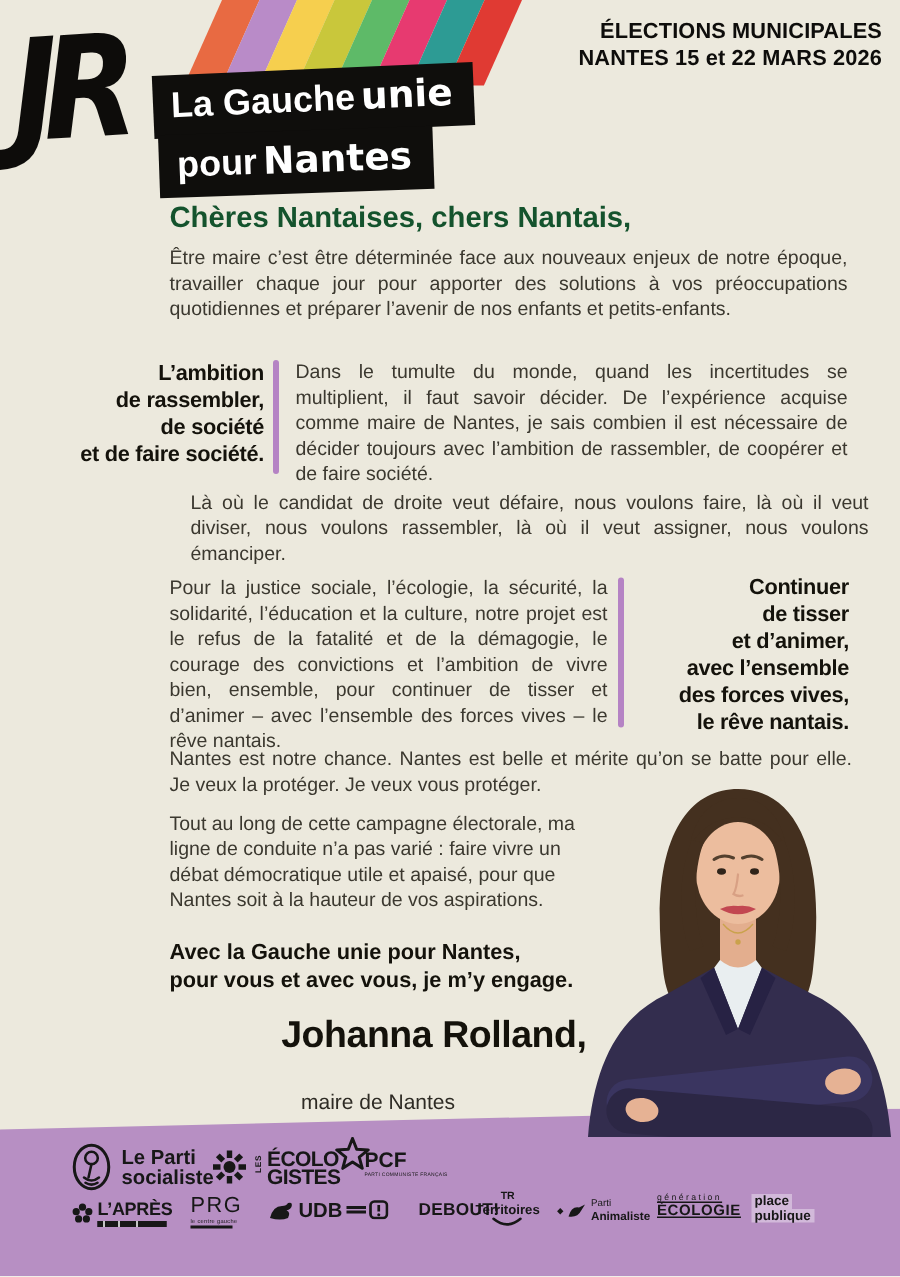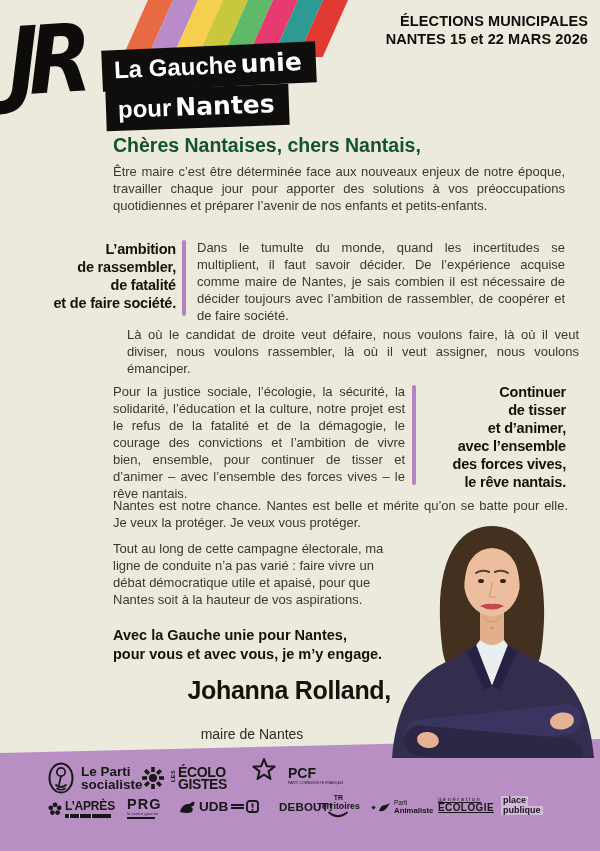--- a/index.html
+++ b/index.html
@@ -57,29 +57,29 @@
   
   .band{position:absolute; left:0; top:739px; width:600px; height:112px; background:#b78fc3;
     clip-path:polygon(0 14px,100% 0,100% 112px,0 112px); z-index:5; color:#171717;}
   .logo{position:absolute; display:flex; align-items:center; gap:5px; color:#171717;}
   .logo .stack{display:flex; flex-direction:column;}
   .ps{left:46px; top:22px;}
   .ps .t{font-size:13.5px; line-height:13.5px; font-weight:bold;}
   .eco{left:140px; top:26px; gap:2px;}
   .eco .les{font-size:5.5px; font-weight:bold; transform:rotate(-90deg) translateY(1px); width:8px; letter-spacing:.5px;}
   .eco .t{font-size:14px; line-height:12.5px; font-weight:bold; letter-spacing:-.4px;}
-  .pcf{left:251px; top:16px; gap:16px;}
+  .pcf{left:222px; top:16px; gap:0;}
   .pcf .t{font-size:14px; font-weight:bold; margin-left:-6px; margin-top:10px;}
   .pcf .sub{font-size:3.3px; letter-spacing:.2px; margin-left:-6px; white-space:nowrap;}
   .apres{left:48px; top:60px; gap:3px;}
   .apres .t{font-size:12px; font-weight:bold; letter-spacing:-.2px;}
   .tagbar{width:46px; height:4px; background:#171717; margin-top:1px;
     background-image:linear-gradient(90deg,#171717 0 4px,rgba(255,255,255,.75) 4px 5px,#171717 5px 14px,rgba(255,255,255,.75) 14px 15px,#171717 15px 26px,rgba(255,255,255,.75) 26px 27px,#171717 27px);}
   .prg{left:127px; top:57px;}
-  .prg .t{font-size:14.5px; font-weight:bold; letter-spacing:1px;}
+  .prg .t{font-size:14.5px; font-weight:normal; letter-spacing:1px;}
   .prg .sub{font-size:3.8px; letter-spacing:.2px;}
   .prg .rule{width:28px; height:1.8px; background:#171717; margin-top:1px;}
   .udb{left:179px; top:60px; gap:3px;}
   .udb .t{font-size:13.5px; font-weight:bold;}
   .udb-lines div{width:13px; height:1.6px; background:#171717; margin:1.3px 0;}
   .debout{left:246px; top:61px; gap:20px;}
   .debout .t{font-size:11.5px; font-weight:bold; letter-spacing:.2px;}
   .terr{left:317px; top:55px;}
   .terr .stack{align-items:center;}
   .terr .mono{font-size:7px; font-weight:bold;}
@@ -123,21 +123,21 @@
     <div>ÉLECTIONS MUNICIPALES</div>
     <div>NANTES 15 et 22 MARS 2026</div>
   </div>
 
   <div class="salutation">Chères Nantaises, chers Nantais,</div>
   <div class="para p1">Être maire c’est être déterminée face aux nouveaux enjeux de notre époque, travailler chaque jour pour apporter des solutions à vos préoccupations quotidiennes et préparer l’avenir de nos enfants et petits-enfants.</div>
 
   <div class="callout callout-left">
     <div>L’ambition</div>
     <div>de rassembler,</div>
-    <div>de fatalité</div>
+    <div>de société</div>
     <div>et de faire société.</div>
   </div>
   <div class="vbar vbar-left"></div>
   <div class="para p2">Dans le tumulte du monde, quand les incertitudes se multiplient, il faut savoir décider. De l’expérience acquise comme maire de Nantes, je sais combien il est nécessaire de décider toujours avec l’ambition de rassembler, de coopérer et de faire société.</div>
 
   <div class="para p3">Là où le candidat de droite veut défaire, nous voulons faire, là où il veut diviser, nous voulons rassembler, là où il veut assigner, nous voulons émanciper.</div>
 
   <div class="para p4">Pour la justice sociale, l’écologie, la sécurité, la solidarité, l’éducation et la culture, notre projet est le refus de la fatalité et de la démagogie, le courage des convictions et l’ambition de vivre bien, ensemble, pour continuer de tisser et d’animer – avec l’ensemble des forces vives – le rêve nantais.</div>
   <div class="vbar vbar-right"></div>
   <div class="callout callout-right">

